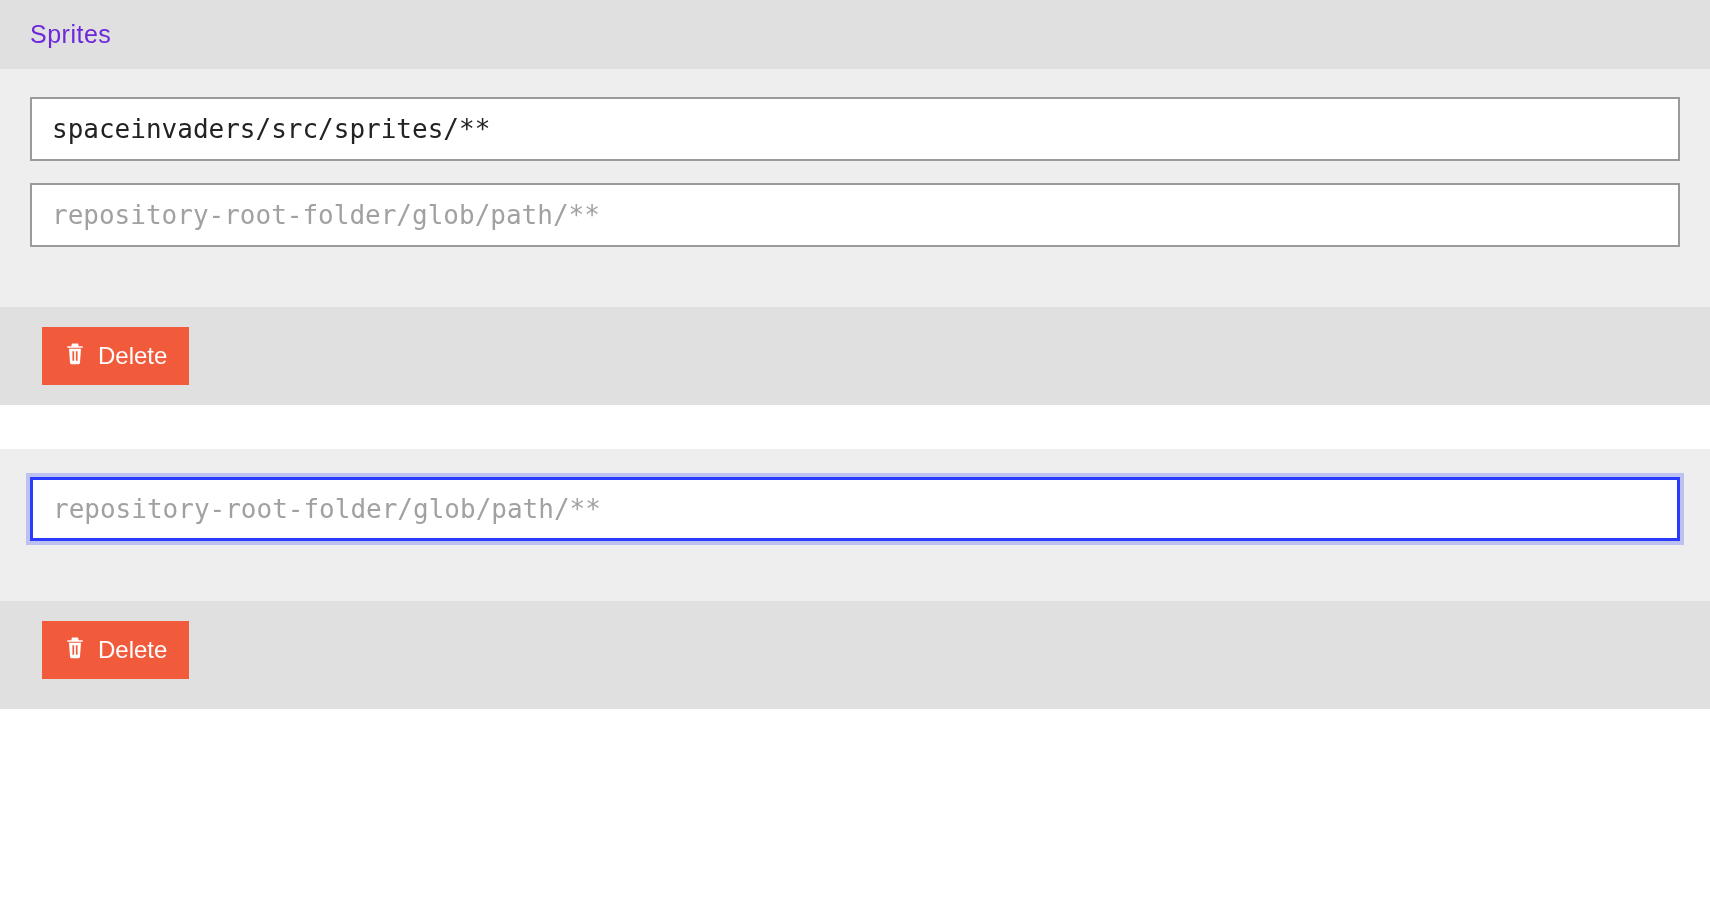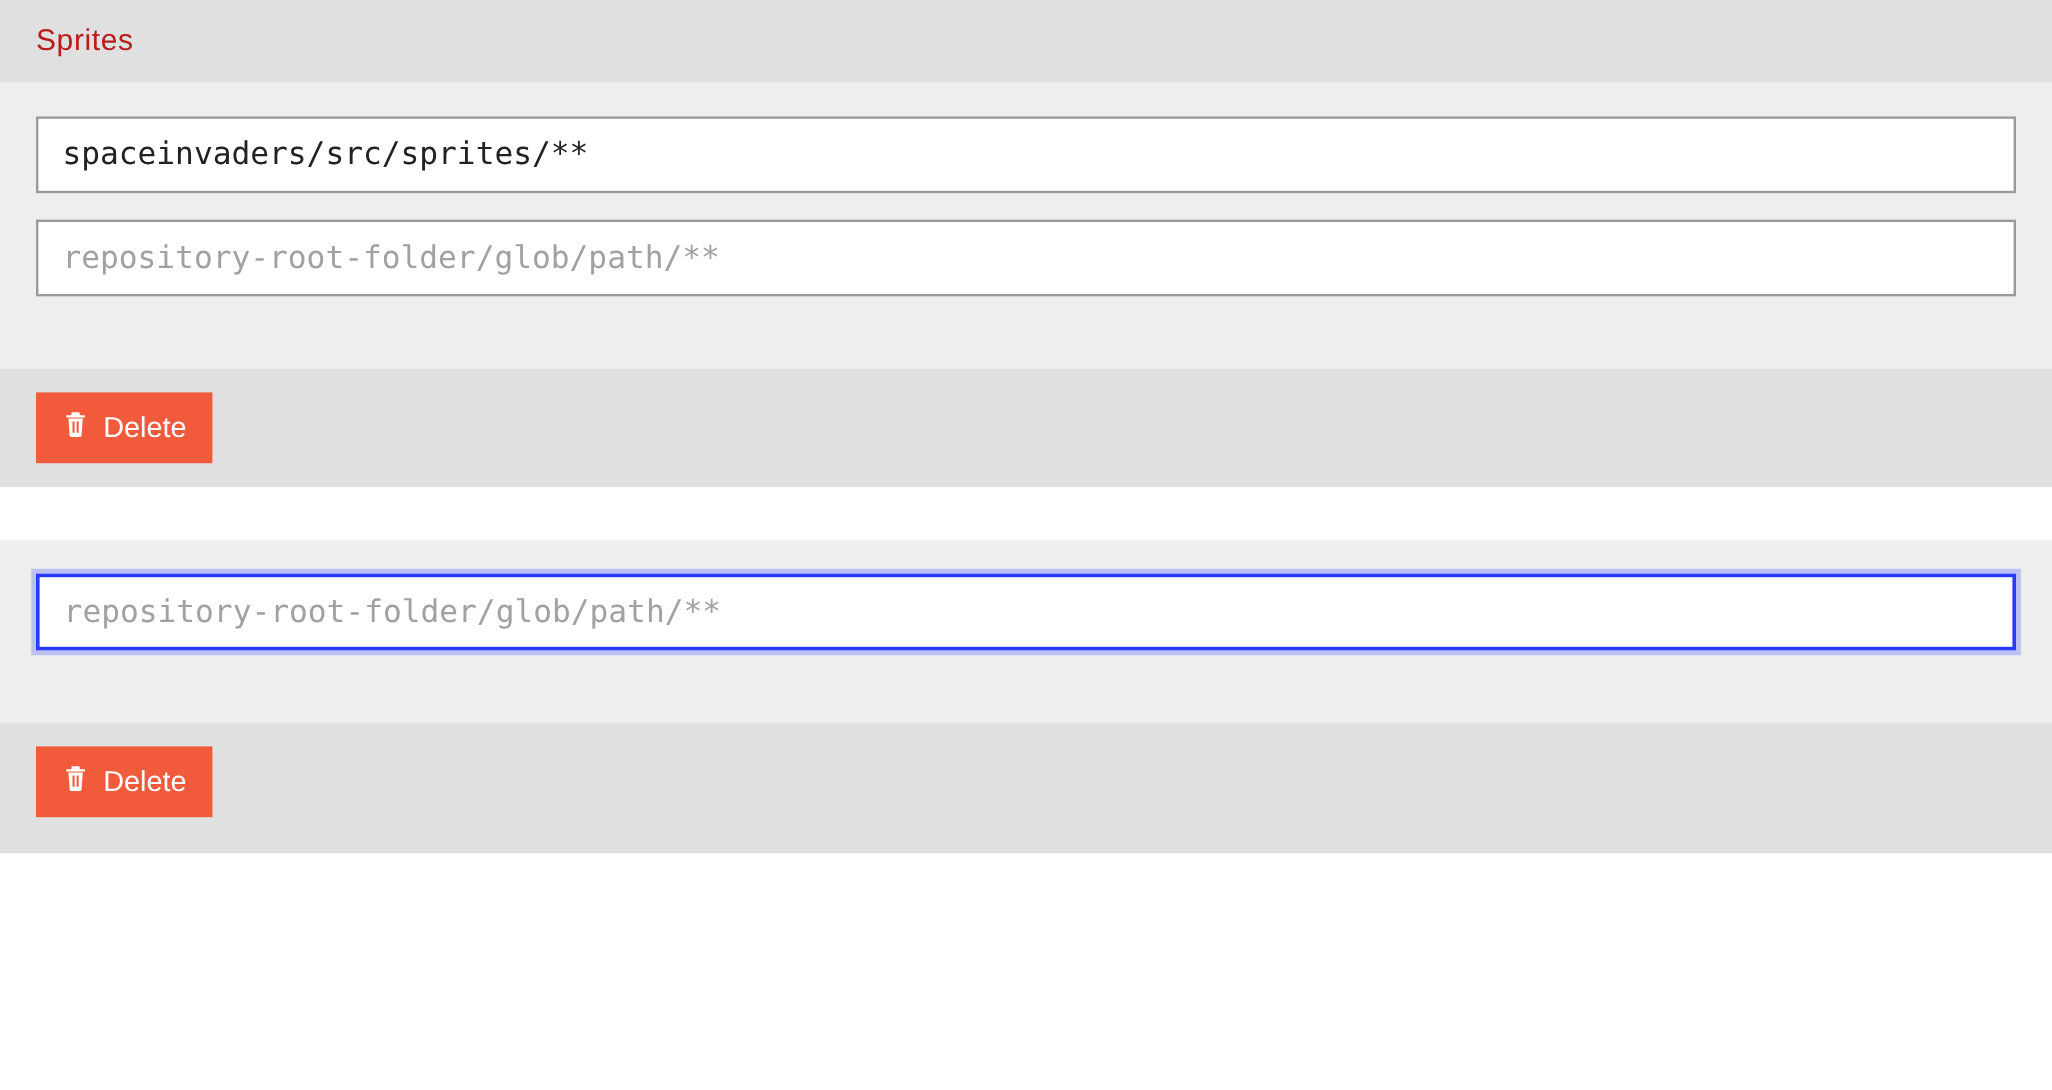--- a/index.html
+++ b/index.html
@@ -16,21 +16,21 @@
   .section {
     background: #ffffff;
     display: flex;
     flex-direction: column;
   }
 
   .section-header {
     background: #e0e0e0;
     padding: 20px 30px;
     font-size: 25px;
-    color: #b91c1c;
+    color: #6d28d9;
     font-family: -apple-system, BlinkMacSystemFont, "Segoe UI", Helvetica, Arial, sans-serif;
     font-weight: 400;
     letter-spacing: 0.5px;
   }
 
   .section-body {
     background: #eeeeee;
     padding: 28px 30px 60px 30px;
     display: flex;
     flex-direction: column;
@@ -55,21 +55,21 @@
   .text-input::placeholder {
     color: #a1a1a1;
   }
   .text-input.focused {
     border: 3px solid #2a3bff;
     box-shadow: 0 0 0 4px rgba(42,59,255,0.25);
   }
 
   .section-footer {
     background: #e0e0e0;
-    padding: 20px 30px;
+    padding: 20px 42px;
     display: flex;
     align-items: center;
   }
 
   .delete-btn {
     background: #f15a3b;
     color: #ffffff;
     border: none;
     padding: 14px 22px;
     font-family: -apple-system, BlinkMacSystemFont, "Segoe UI", Helvetica, Arial, sans-serif;

